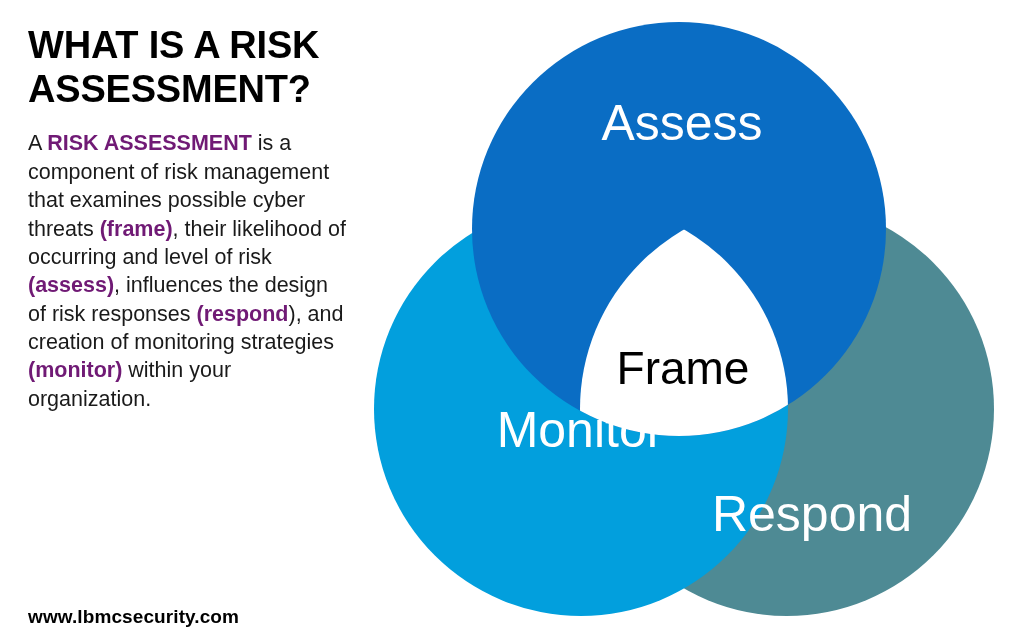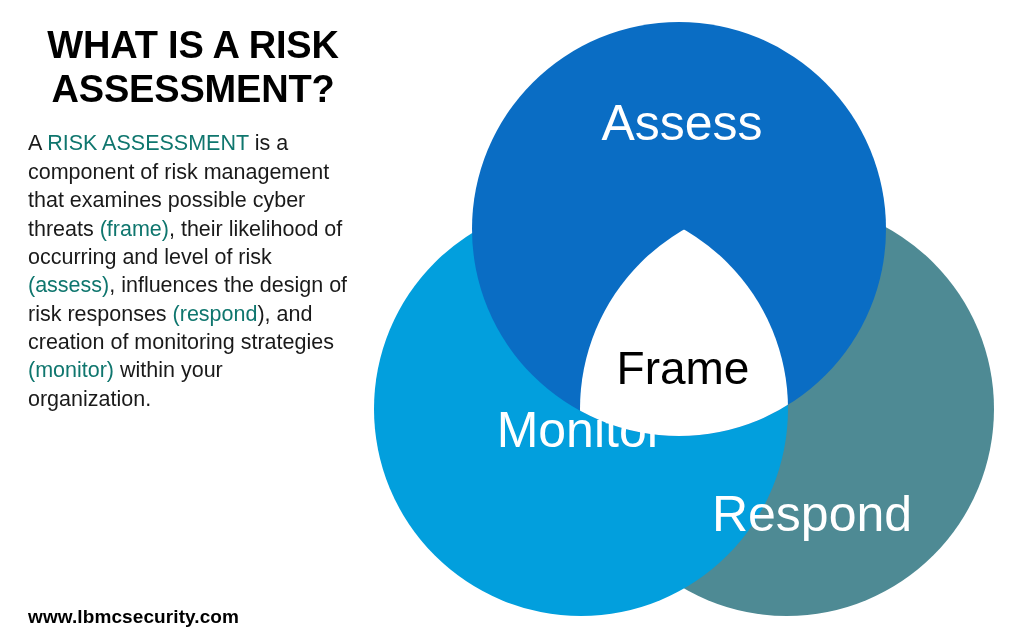--- a/index.html
+++ b/index.html
@@ -32,35 +32,34 @@
 
   .headline {
     font-family: "Liberation Sans", sans-serif;
     font-weight: bold;
     font-size: 38px;
     line-height: 1.15;
     letter-spacing: -0.2px;
     color: #000000;
     margin: 0 0 18px 0;
     text-transform: uppercase;
-    text-align: center;
   }
 
   .body-copy {
     font-family: "Liberation Sans", sans-serif;
     font-size: 21.5px;
     line-height: 1.32;
     color: #1a1a1a;
     margin: 0;
     width: 322px;
   }
   .body-copy b,
   .body-copy strong {
-    font-weight: normal;
-    color: #0f766e;
+    font-weight: bold;
+    color: #701a75;
   }
 
   .site-url {
     position: absolute;
     left: 0;
     top: 570px;
     font-family: "Liberation Sans", sans-serif;
     font-weight: bold;
     font-size: 19px;
     color: #000000;

